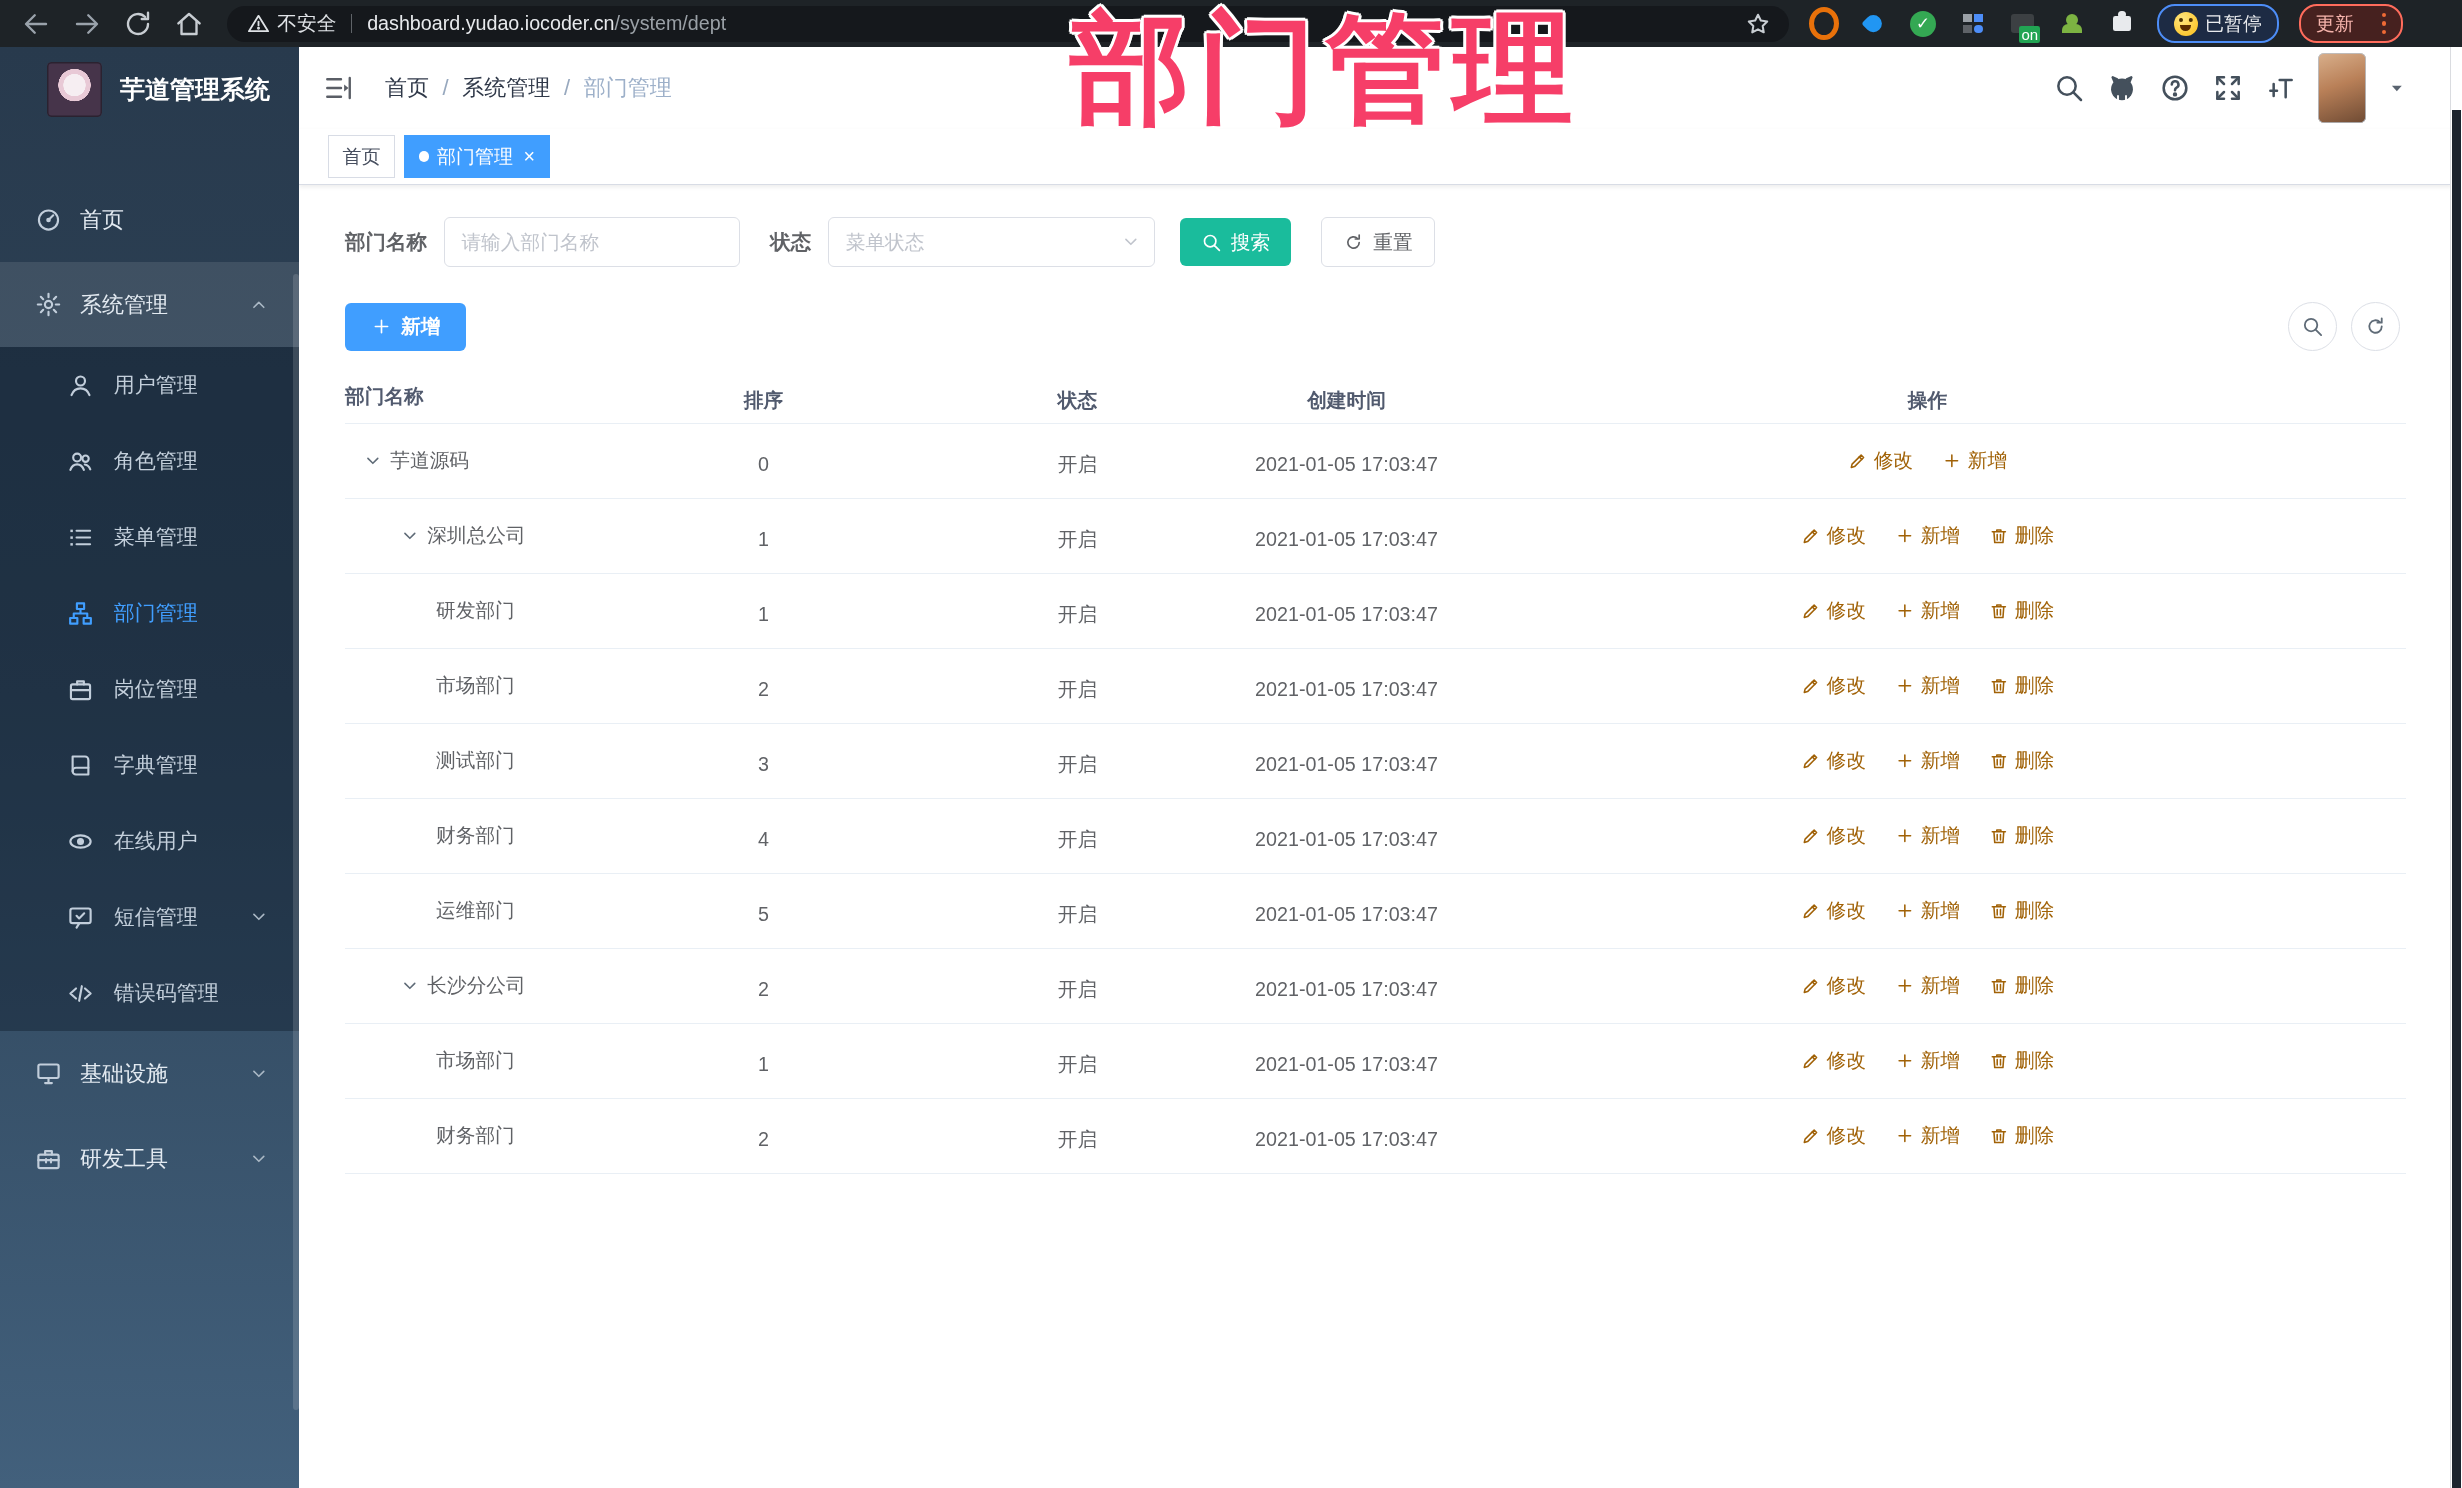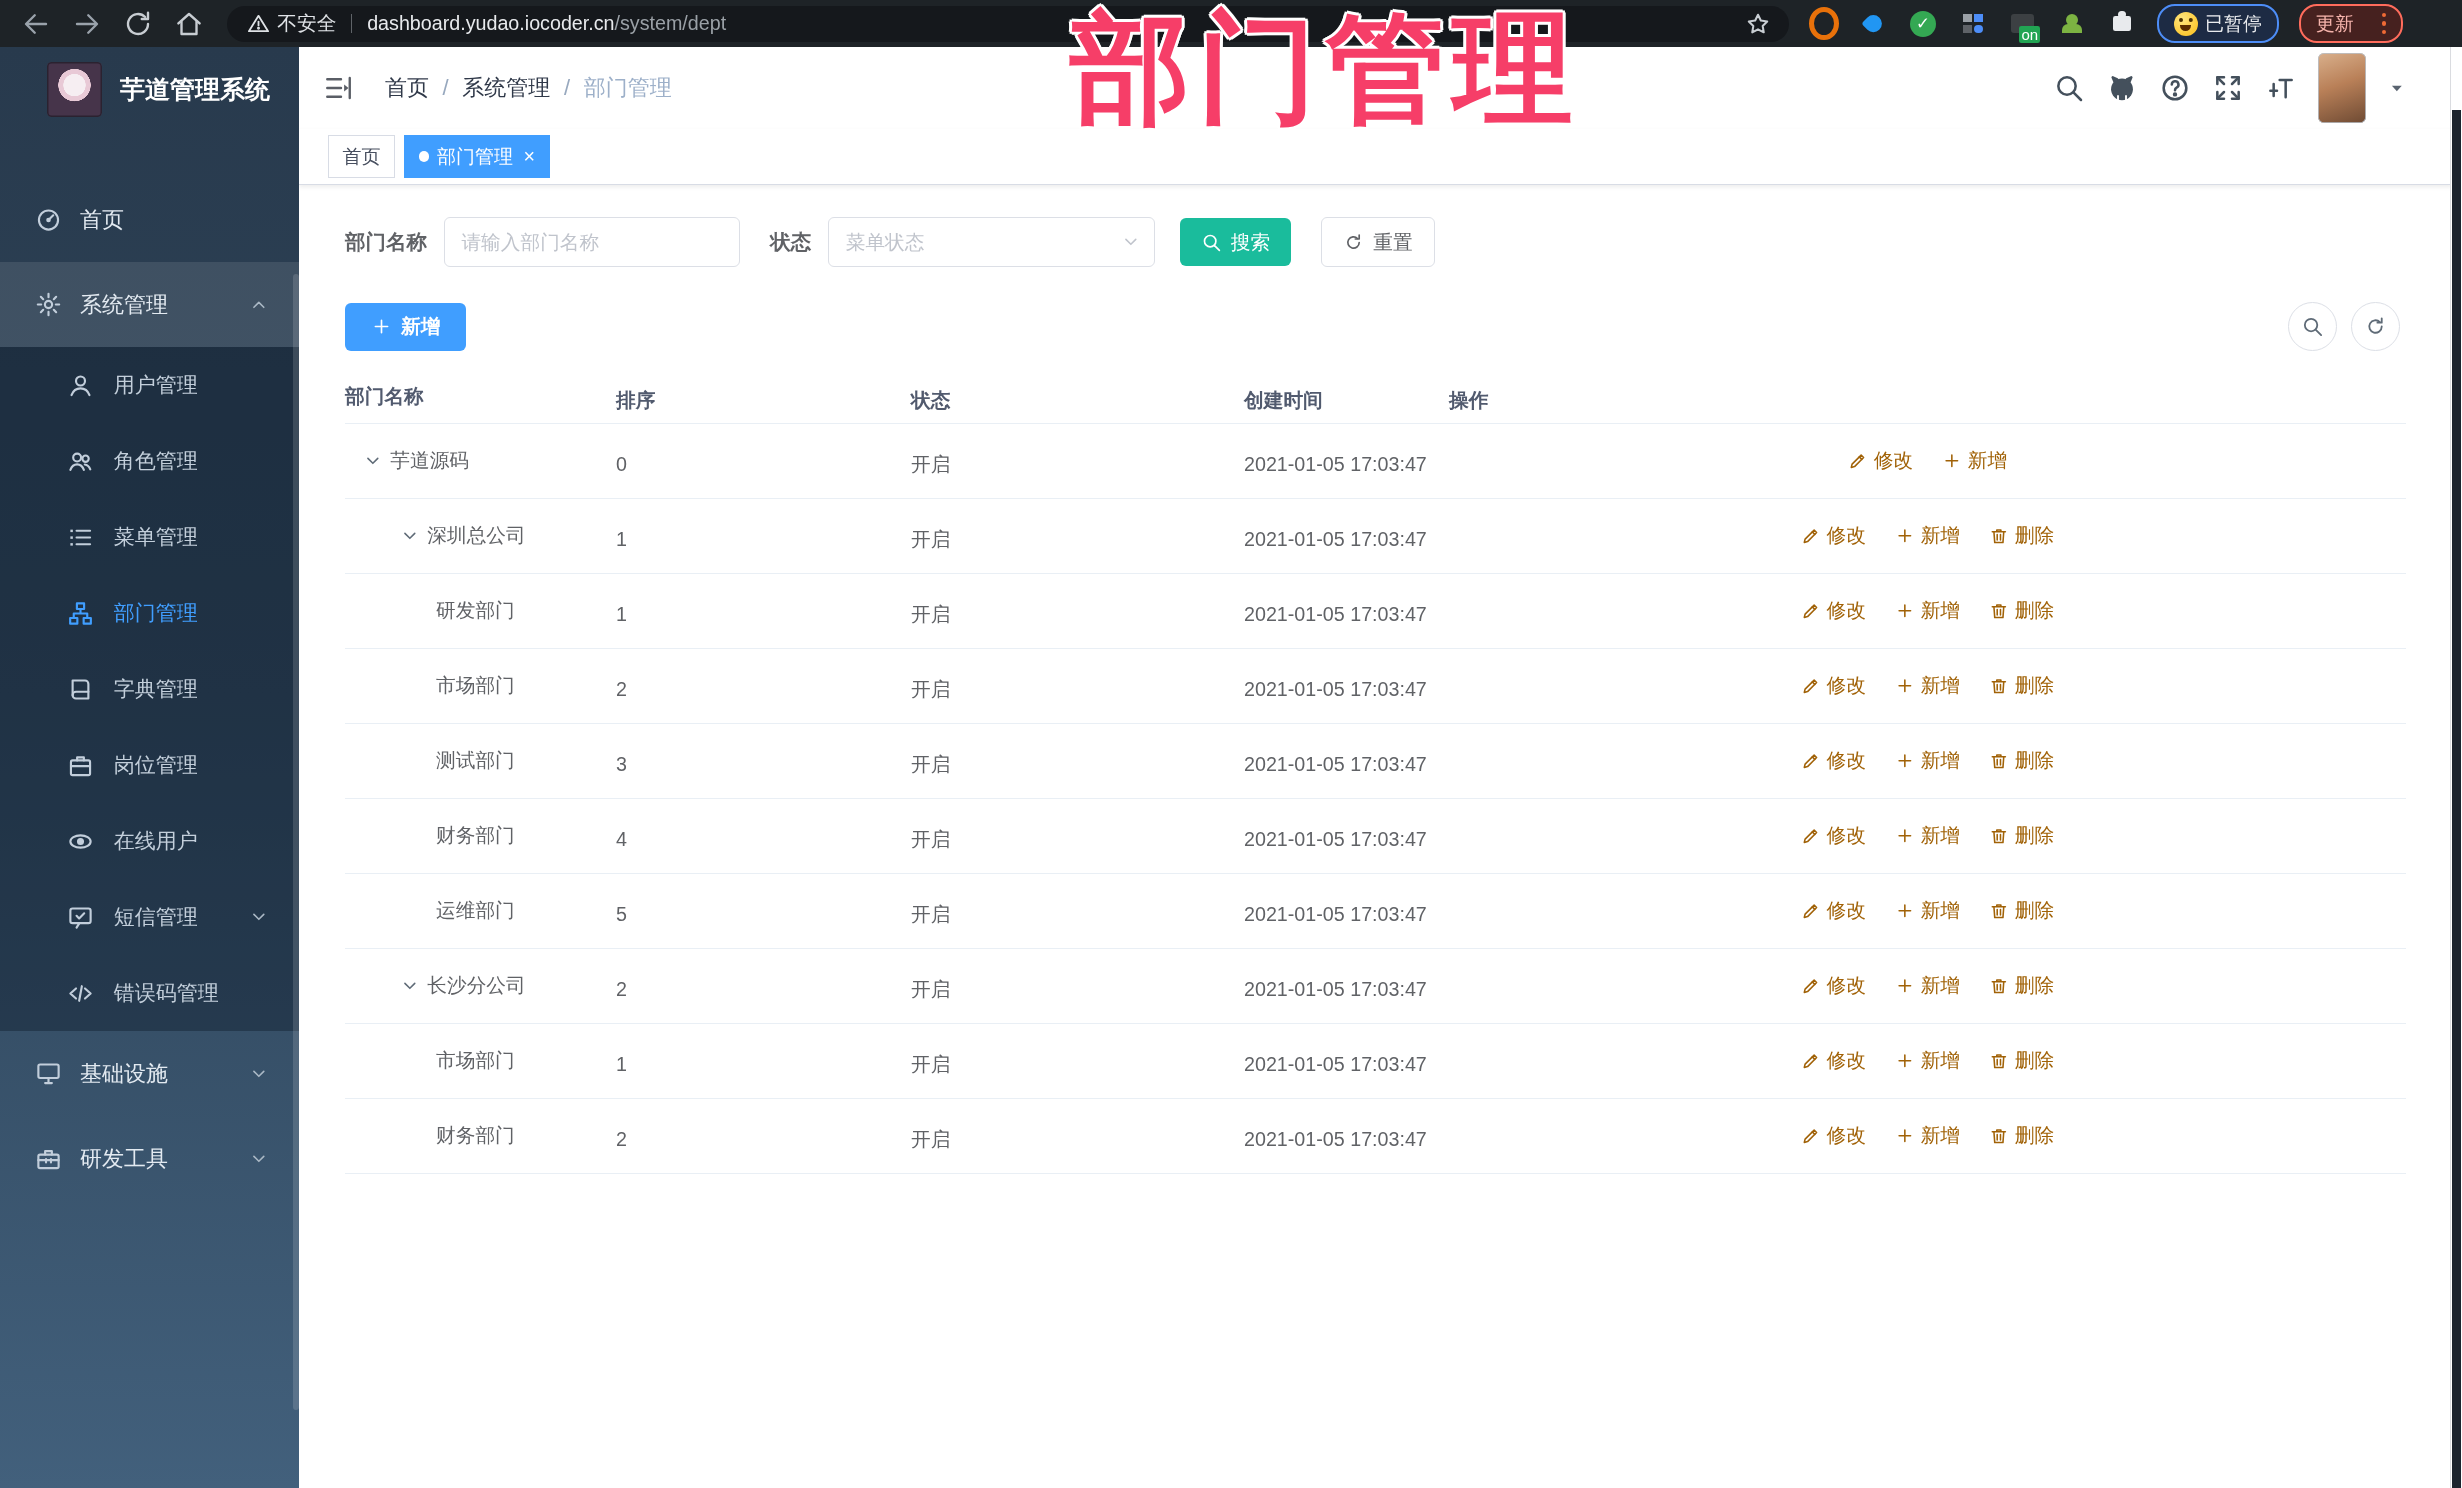--- a/index.html
+++ b/index.html
@@ -105,21 +105,21 @@
     display:flex;align-items:center;justify-content:center;cursor:pointer;}
   .rbtn .ico{width:23px;height:23px}
 
   
   .table{margin-top:19.7px;}
   .trow{display:grid;grid-template-columns:271px 295px 333px 205px 1fr;align-items:center;}
   .thead{height:52px;font-weight:bold;color:#515a6e;font-size:19.7px;}
   .tbody .trow{height:74px;border-top:1.5px solid #e9eff5;color:#606266;font-size:19.7px;background:#fff;}
   .tbody .trow:last-child{border-bottom:1.5px solid #e9eff5;}
   .c-name{display:flex;align-items:center;}
-  .c-center{text-align:left;margin-top:8px;}
+  .c-center{text-align:center;margin-top:8px;}
   .tcaret{width:19.7px;height:19.7px;color:#5f6b77;margin-right:7.6px;flex:none}
   .acts{display:flex;justify-content:center;gap:29px;}
   .alink{color:#a16207;display:flex;align-items:center;gap:6px;cursor:pointer;white-space:nowrap}
   .alink .ico{width:19.7px;height:19.7px}
 
   
   .annotation{position:absolute;left:1070px;top:-10.6px;z-index:50;
     font-size:120px;font-weight:bold;letter-spacing:7.6px;color:#f63e68;white-space:nowrap;
     text-shadow:3px 0 0 #fff,-3px 0 0 #fff,0 3px 0 #fff,0 -3px 0 #fff,2.3px 2.3px 0 #fff,-2.3px -2.3px 0 #fff,2.3px -2.3px 0 #fff,-2.3px 2.3px 0 #fff;}
 </style>
@@ -285,35 +285,35 @@
               <rect x="2.8" y="16" width="6.4" height="5"></rect>
               <rect x="14.8" y="16" width="6.4" height="5"></rect>
               <path d="M12 8v4M6 16v-4h12v4"></path>
             </svg>
           </span>
     <span class="mlabel">部门管理</span>
         </div>
         <div class="mi sub">
     <span class="micon ico">
             <svg viewBox="0 0 24 24" fill="none" stroke="currentColor" stroke-width="1.9" stroke-linecap="round" stroke-linejoin="round">
-              <path d="M5 4h11a3 3 0 0 1 3 3v13H8a3 3 0 0 1-3-3z"></path>
-              <path d="M5 17a3 3 0 0 1 3-3h11"></path>
-            </svg>
-          </span>
-    <span class="mlabel">字典管理</span>
-        </div>
-        <div class="mi sub">
-    <span class="micon ico">
-            <svg viewBox="0 0 24 24" fill="none" stroke="currentColor" stroke-width="1.9" stroke-linecap="round" stroke-linejoin="round">
               <rect x="3.5" y="7.5" width="17" height="13" rx="1.5"></rect>
               <path d="M9 7.5V4.8h6v2.7"></path>
               <path d="M3.5 12.5h17"></path>
             </svg>
           </span>
     <span class="mlabel">岗位管理</span>
+        </div>
+        <div class="mi sub">
+    <span class="micon ico">
+            <svg viewBox="0 0 24 24" fill="none" stroke="currentColor" stroke-width="1.9" stroke-linecap="round" stroke-linejoin="round">
+              <path d="M5 4h11a3 3 0 0 1 3 3v13H8a3 3 0 0 1-3-3z"></path>
+              <path d="M5 17a3 3 0 0 1 3-3h11"></path>
+            </svg>
+          </span>
+    <span class="mlabel">字典管理</span>
         </div>
         <div class="mi sub">
     <span class="micon ico">
             <svg viewBox="0 0 24 24" fill="none" stroke="currentColor" stroke-width="1.9" stroke-linecap="round" stroke-linejoin="round">
               <ellipse cx="12" cy="12" rx="9" ry="5.5"></ellipse>
               <circle cx="12" cy="12" r="2.2" fill="currentColor"></circle>
             </svg>
           </span>
     <span class="mlabel">在线用户</span>
         </div>

